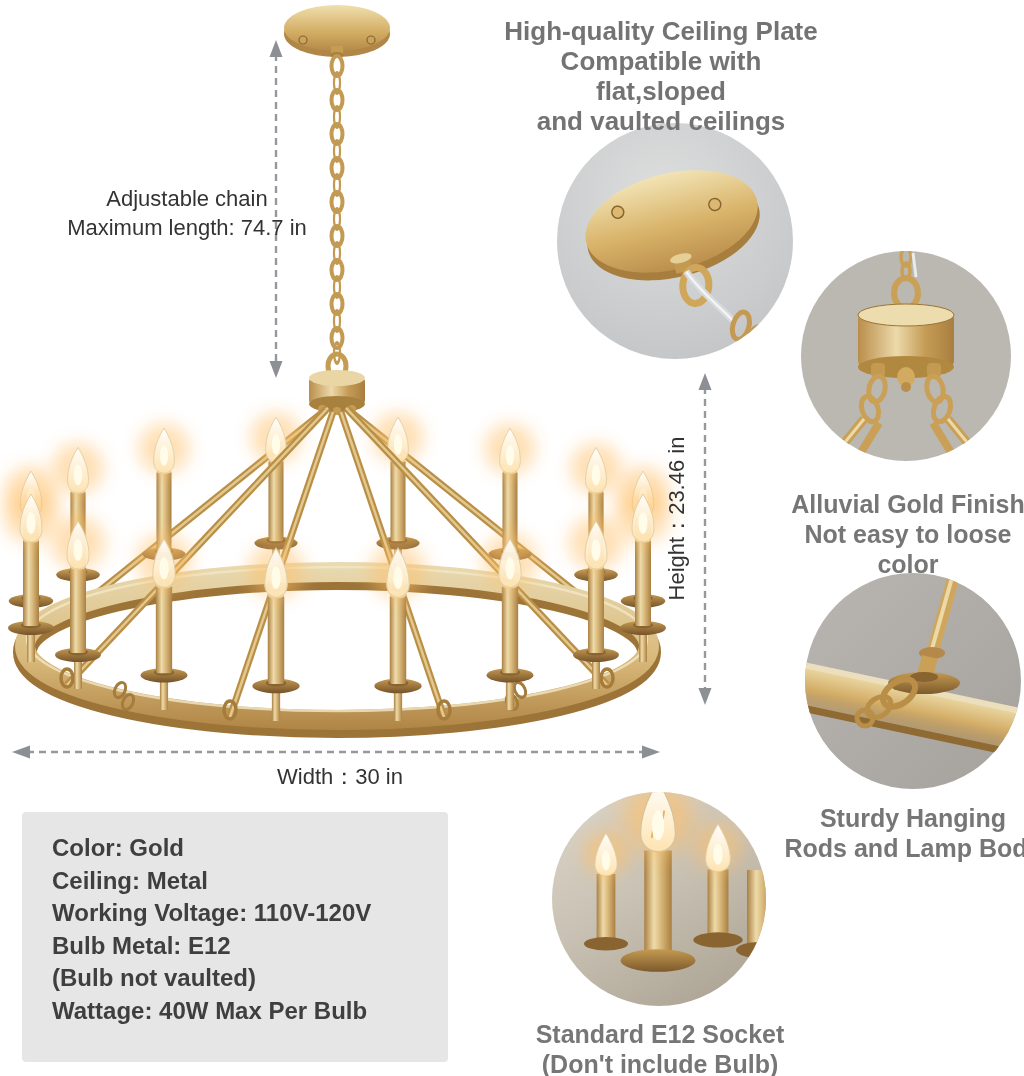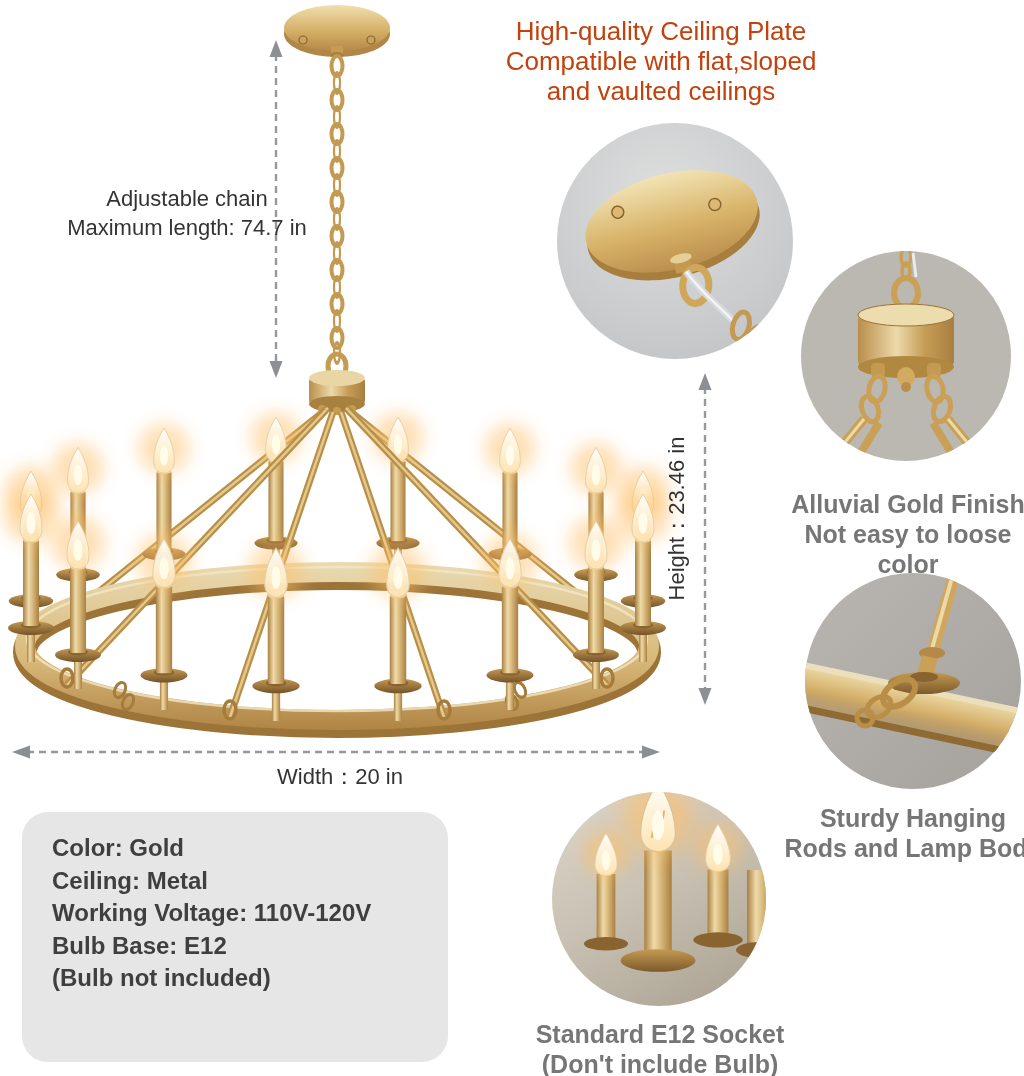--- a/index.html
+++ b/index.html
@@ -2,25 +2,25 @@
 <html><head>
 <meta charset="utf-8">
 <style>
   html,body{margin:0;padding:0;background:#ffffff;}
   .canvas{position:relative;width:1024px;height:1076px;background:#ffffff;overflow:hidden;
           font-family:"Liberation Sans","DejaVu Sans",sans-serif;}
   .abs{position:absolute;}
   svg{display:block;}
   .caption{font-weight:bold;color:#767676;font-size:25px;line-height:30px;
            text-align:center;white-space:pre-line;}
-  .heading{font-weight:normal;color:#c2410c;font-size:26px;line-height:30px;
+  .heading{font-weight:bold;color:#737373;font-size:26px;line-height:30px;
            text-align:center;white-space:pre-line;}
   .dim{color:#333333;font-size:22px;line-height:29px;text-align:center;white-space:pre-line;font-weight:400;}
   .dim-rot{transform:rotate(-90deg);transform-origin:50% 50%;}
-  .spec-box{left:22px;top:812px;width:426px;height:250px;background:#e6e6e6;border-radius:26px;
+  .spec-box{left:22px;top:812px;width:426px;height:250px;background:#e6e6e6;border-radius:4px;
             box-sizing:border-box;padding:20px 0 0 30px;}
   .spec-line{font-weight:bold;color:#3f3f3f;font-size:24px;line-height:32.5px;}
   .detail-circle{border-radius:50%;overflow:hidden;}
 </style>
 </head>
 <body>
 
 <div class="canvas">
 
   <svg class="abs" style="left:0;top:0" width="1024" height="1076" viewBox="0 0 1024 1076">
@@ -333,32 +333,33 @@
 
   <div class="abs heading" style="left:496px;top:16px;width:330px;">High-quality Ceiling Plate
 Compatible with flat,sloped
 and vaulted ceilings</div>
 
   <div class="abs dim" style="left:37px;top:184px;width:300px;">Adjustable chain
 Maximum length: 74.7 in</div>
 
   <div class="abs dim dim-rot" style="left:566px;top:504px;width:220px;">Height：23.46 in</div>
 
-  <div class="abs dim" style="left:190px;top:762px;width:300px;">Width：20 in</div>
+  <div class="abs dim" style="left:190px;top:762px;width:300px;">Width：30 in</div>
 
   <div class="abs caption" style="left:778px;top:489px;width:260px;">Alluvial Gold Finish
 Not easy to loose color</div>
 
   <div class="abs caption" style="left:773px;top:803px;width:280px;">Sturdy Hanging
 Rods and Lamp Body</div>
 
   <div class="abs caption" style="left:505px;top:1019px;width:310px;">Standard E12 Socket
 (Don't include Bulb)</div>
 
   <div class="abs spec-box">
     <div class="spec-line">Color: Gold</div>
     <div class="spec-line">Ceiling: Metal</div>
     <div class="spec-line">Working Voltage: 110V-120V</div>
-    <div class="spec-line">Bulb Base: E12</div>
-    <div class="spec-line">(Bulb not included)</div>
+    <div class="spec-line">Bulb Metal: E12</div>
+    <div class="spec-line">(Bulb not vaulted)</div>
+    <div class="spec-line">Wattage: 40W Max Per Bulb</div>
   </div>
 
 </div>
 
 </body></html>

